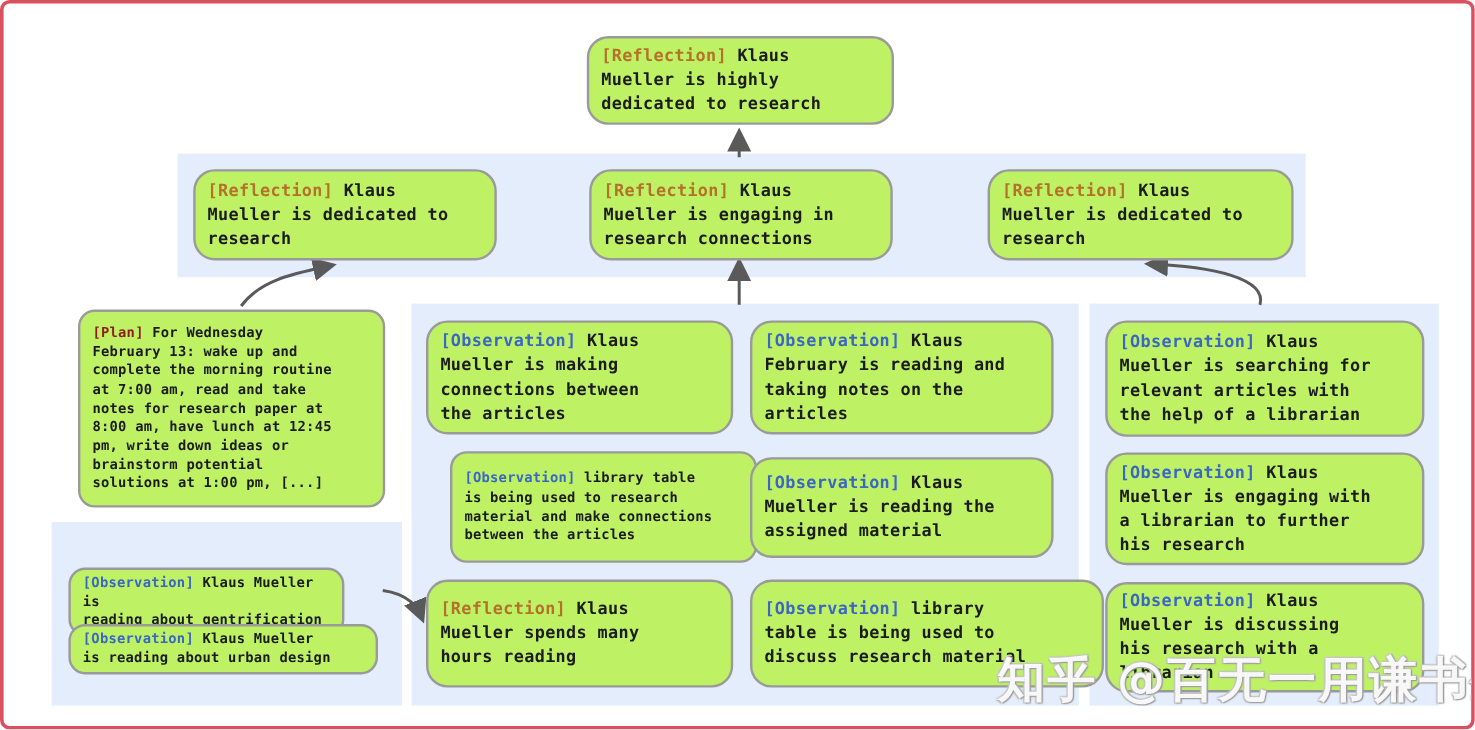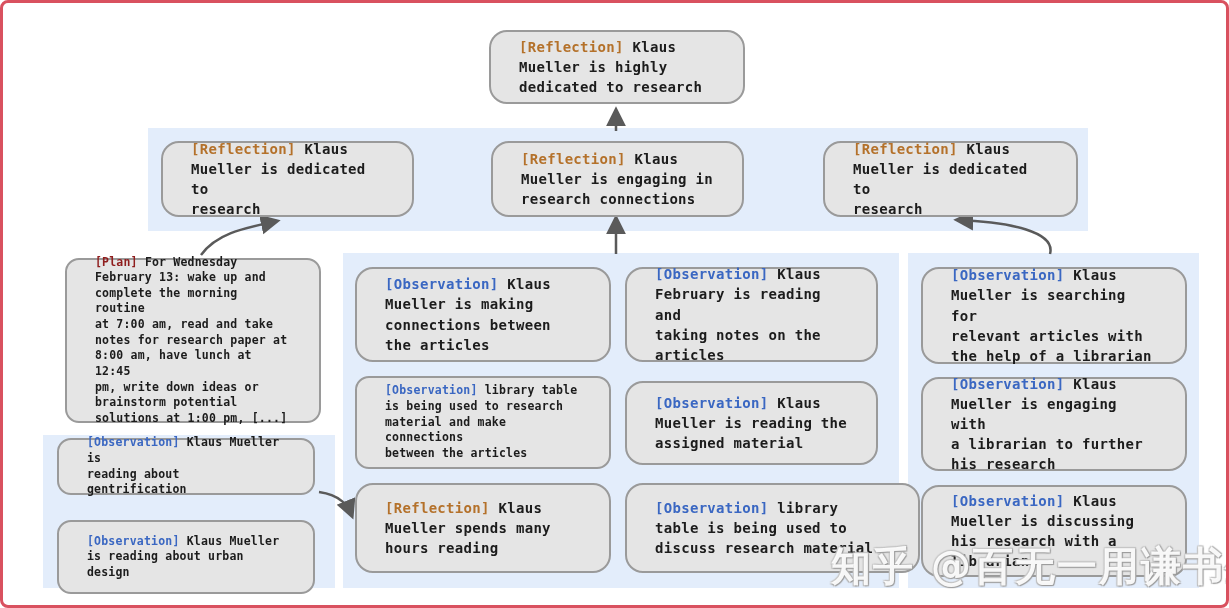--- a/index.html
+++ b/index.html
@@ -17,26 +17,26 @@
     position:absolute;
     background:#e3edfb;
   }
   .arrows{
     position:absolute;left:0;top:0;z-index:2;
   }
   .memo{
     position:absolute;
     z-index:3;
     box-sizing:border-box;
-    background:#e5e5e5;
+    background:#bef264;
     border:2.5px solid #9a9a9a;
     border-radius:18px;
     display:flex;
     align-items:center;
-    padding:6px 28px;
+    padding:6px 10px;
     color:#1c1c1c;
     font-weight:bold;
   }
   .memo .memo-text{width:100%;}
   .memo.lg{font-size:14px;line-height:1.43;letter-spacing:0.3px;}
   .memo.sm{font-size:11.5px;line-height:1.36;letter-spacing:0.2px;border-width:2px;border-radius:14px;}
   .body{white-space:pre-line;}
   .tag.reflection{color:#b4712a;}
   .tag.observation{color:#3a67c2;}
   .tag.plan{color:#8f1d1d;text-align:center;}
@@ -103,36 +103,36 @@
 February 13: wake up and
 complete the morning routine
 at 7:00 am, read and take
 notes for research paper at
 8:00 am, have lunch at 12:45
 pm, write down ideas or
 brainstorm potential
 solutions at 1:00 pm, [...]</span></div>
   </div>
 
-  <div class="memo sm" style="left:54px;top:435px;width:258px;height:57px">
+  <div class="memo sm" style="left:54px;top:470px;width:230px;height:57px">
     <div class="memo-text"><span class="tag observation">[Observation]</span> <span class="body">Klaus Mueller is
 reading about gentrification</span></div>
   </div>
-  <div class="memo sm" style="left:54px;top:517px;width:258px;height:74px">
+  <div class="memo sm" style="left:54px;top:517px;width:258px;height:42px">
     <div class="memo-text"><span class="tag observation">[Observation]</span> <span class="body">Klaus Mueller
 is reading about urban design</span></div>
   </div>
 
   <div class="memo lg" style="left:352px;top:264px;width:256px;height:95px">
     <div class="memo-text"><span class="tag observation">[Observation]</span> <span class="body">Klaus
 Mueller is making
 connections between
 the articles</span></div>
   </div>
-  <div class="memo sm" style="left:352px;top:373px;width:256px;height:93px">
+  <div class="memo sm" style="left:372px;top:373px;width:256px;height:93px">
     <div class="memo-text"><span class="tag observation">[Observation]</span> <span class="body">library table
 is being used to research
 material and make connections
 between the articles</span></div>
   </div>
   <div class="memo lg" style="left:352px;top:480px;width:256px;height:90px">
     <div class="memo-text"><span class="tag reflection">[Reflection]</span> <span class="body">Klaus
 Mueller spends many
 hours reading</span></div>
   </div>

